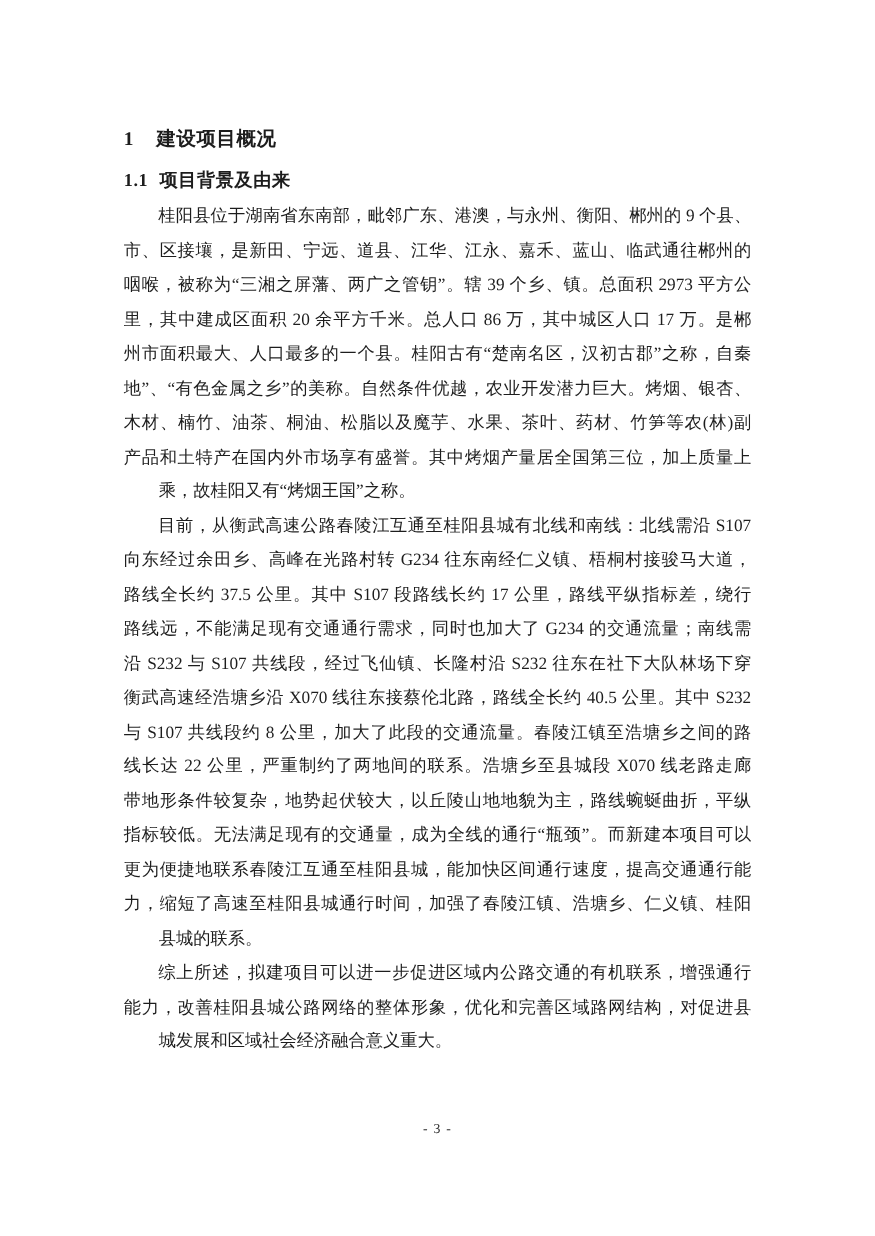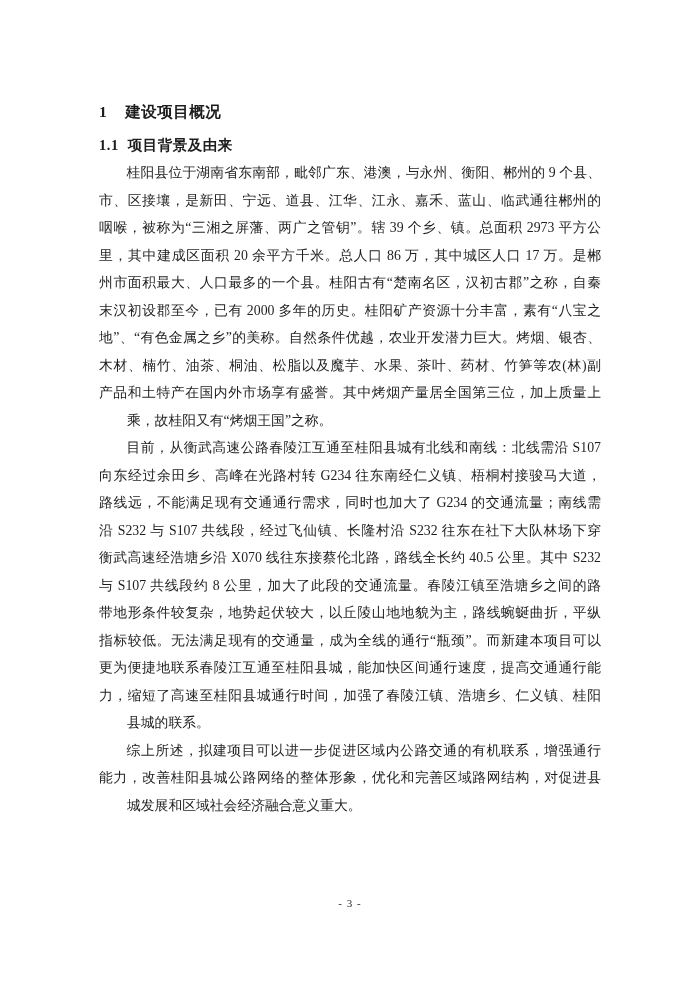--- a/index.html
+++ b/index.html
@@ -65,31 +65,32 @@
   <div class="h2">
     <span class="h-num">1.1</span><span>项目背景及由来</span>
   </div>
 
   <div class="content">
       <div class="line first">桂阳县位于湖南省东南部，毗邻广东、港澳，与永州、衡阳、郴州的 9 个县、</div>
       <div class="line">市、区接壤，是新田、宁远、道县、江华、江永、嘉禾、蓝山、临武通往郴州的</div>
       <div class="line">咽喉，被称为“三湘之屏藩、两广之管钥”。辖 39 个乡、镇。总面积 2973 平方公</div>
       <div class="line">里，其中建成区面积 20 余平方千米。总人口 86 万，其中城区人口 17 万。是郴</div>
       <div class="line">州市面积最大、人口最多的一个县。桂阳古有“楚南名区，汉初古郡”之称，自秦</div>
-      <div class="line">末汉初设郡至今，已有 2000 多年的历史。桂阳矿产资源十分丰富，素有“八宝之</div>
       <div class="line">地”、“有色金属之乡”的美称。自然条件优越，农业开发潜力巨大。烤烟、银杏、</div>
       <div class="line">木材、楠竹、油茶、桐油、松脂以及魔芋、水果、茶叶、药材、竹笋等农(林)副</div>
       <div class="line">产品和土特产在国内外市场享有盛誉。其中烤烟产量居全国第三位，加上质量上</div>
       <div class="line last">乘，故桂阳又有“烤烟王国”之称。</div>
       <div class="line first">目前，从衡武高速公路春陵江互通至桂阳县城有北线和南线：北线需沿 S107</div>
       <div class="line">向东经过余田乡、高峰在光路村转 G234 往东南经仁义镇、梧桐村接骏马大道，</div>
+      <div class="line">路线全长约 37.5 公里。其中 S107 段路线长约 17 公里，路线平纵指标差，绕行</div>
       <div class="line">路线远，不能满足现有交通通行需求，同时也加大了 G234 的交通流量；南线需</div>
       <div class="line">沿 S232 与 S107 共线段，经过飞仙镇、长隆村沿 S232 往东在社下大队林场下穿</div>
       <div class="line">衡武高速经浩塘乡沿 X070 线往东接蔡伦北路，路线全长约 40.5 公里。其中 S232</div>
       <div class="line">与 S107 共线段约 8 公里，加大了此段的交通流量。春陵江镇至浩塘乡之间的路</div>
+      <div class="line">线长达 22 公里，严重制约了两地间的联系。浩塘乡至县城段 X070 线老路走廊</div>
       <div class="line">带地形条件较复杂，地势起伏较大，以丘陵山地地貌为主，路线蜿蜒曲折，平纵</div>
       <div class="line">指标较低。无法满足现有的交通量，成为全线的通行“瓶颈”。而新建本项目可以</div>
       <div class="line">更为便捷地联系春陵江互通至桂阳县城，能加快区间通行速度，提高交通通行能</div>
       <div class="line">力，缩短了高速至桂阳县城通行时间，加强了春陵江镇、浩塘乡、仁义镇、桂阳</div>
       <div class="line last">县城的联系。</div>
       <div class="line first">综上所述，拟建项目可以进一步促进区域内公路交通的有机联系，增强通行</div>
       <div class="line">能力，改善桂阳县城公路网络的整体形象，优化和完善区域路网结构，对促进县</div>
       <div class="line last">城发展和区域社会经济融合意义重大。</div>
     </div>
 

